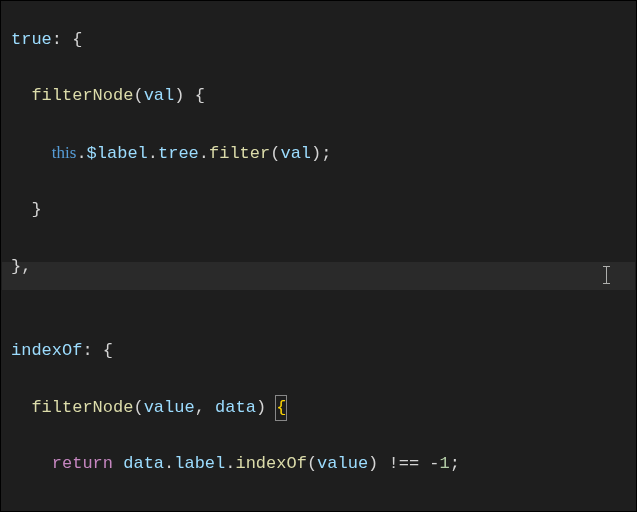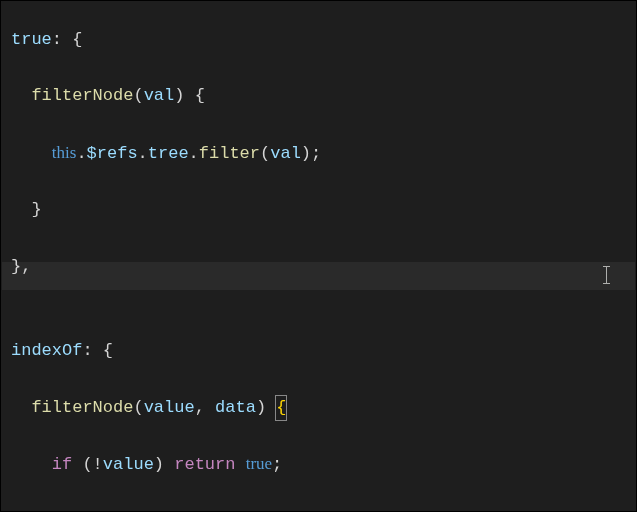--- a/index.html
+++ b/index.html
@@ -86,27 +86,26 @@
 <div class="highlight-line"></div>
 
 <div class="ibeam">
   <span class="bar"></span>
     <span class="top"></span>
     <span class="bot"></span>
 </div>
 
 <pre class="code"><span class="line"><span class="tok-prop">true</span><span class="tok-punc">: {</span></span>
 <span class="line">  <span class="tok-func">filterNode</span><span class="tok-punc">(</span><span class="tok-prop">val</span><span class="tok-punc">) {</span></span>
-<span class="line">    <span class="tok-bool">this</span><span class="tok-punc">.</span><span class="tok-prop">$refs</span><span class="tok-punc">.</span><span class="tok-prop">tree</span><span class="tok-punc">.</span><span class="tok-func">filter</span><span class="tok-punc">(</span><span class="tok-prop">val</span><span class="tok-punc">);</span></span>
+<span class="line">    <span class="tok-bool">this</span><span class="tok-punc">.</span><span class="tok-prop">$label</span><span class="tok-punc">.</span><span class="tok-prop">tree</span><span class="tok-punc">.</span><span class="tok-func">filter</span><span class="tok-punc">(</span><span class="tok-prop">val</span><span class="tok-punc">);</span></span>
 <span class="line">  <span class="tok-punc">}</span></span>
 <span class="line"><span class="tok-punc">},</span></span>
 <span class="line"></span>
 <span class="line"><span class="tok-prop">indexOf</span><span class="tok-punc">: {</span></span>
 <span class="line">  <span class="tok-func">filterNode</span><span class="tok-punc">(</span><span class="tok-prop">value</span><span class="tok-punc">, </span><span class="tok-prop">data</span><span class="tok-punc">) </span><span class="tok-gold bracket-box">{</span></span>
-<span class="line">    <span class="tok-kw">if</span><span class="tok-punc"> (!</span><span class="tok-prop">value</span><span class="tok-punc">) </span><span class="tok-kw">return</span><span class="tok-punc"> </span><span class="tok-bool">true</span><span class="tok-punc">;</span></span>
 <span class="line">    <span class="tok-kw">return</span><span class="tok-punc"> </span><span class="tok-prop">data</span><span class="tok-punc">.</span><span class="tok-prop">label</span><span class="tok-punc">.</span><span class="tok-func">indexOf</span><span class="tok-punc">(</span><span class="tok-prop">value</span><span class="tok-punc">) </span><span class="tok-punc">!==</span><span class="tok-punc"> </span><span class="tok-punc">-</span><span class="tok-num">1</span><span class="tok-punc">;</span></span>
 
 
 
 
 
 
 </pre>
 
 </body></html>

